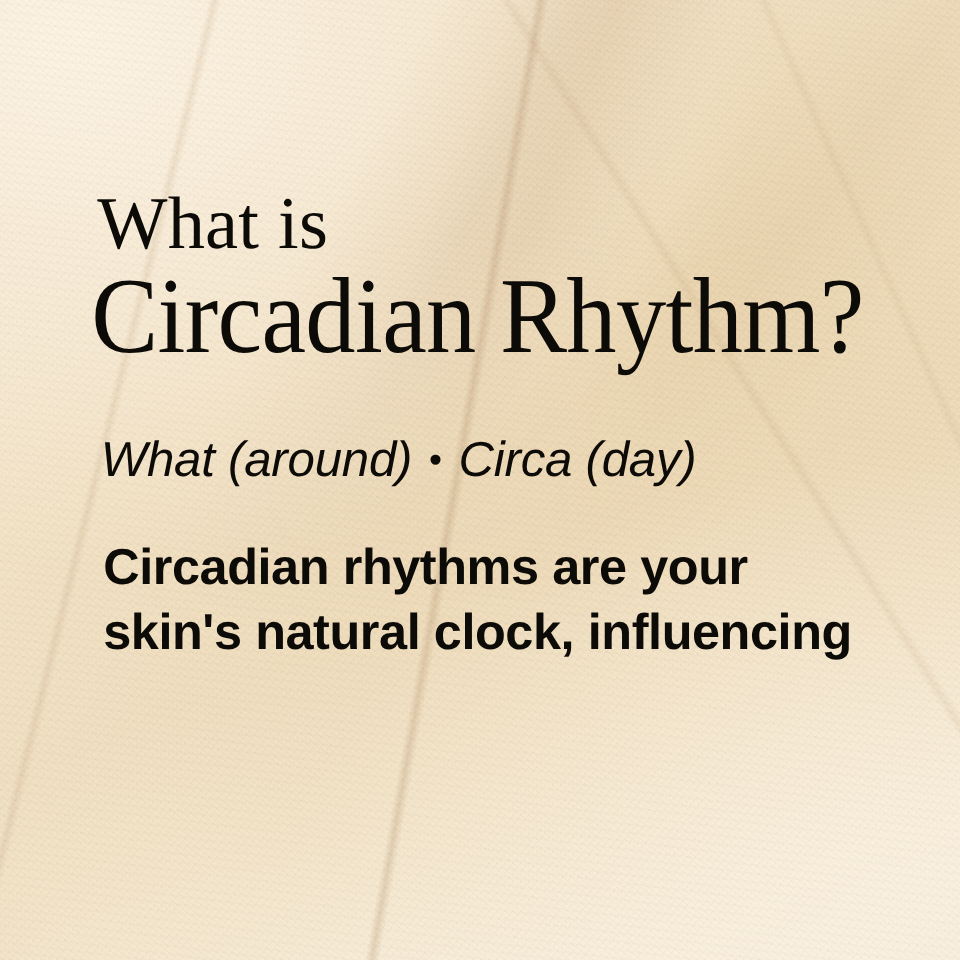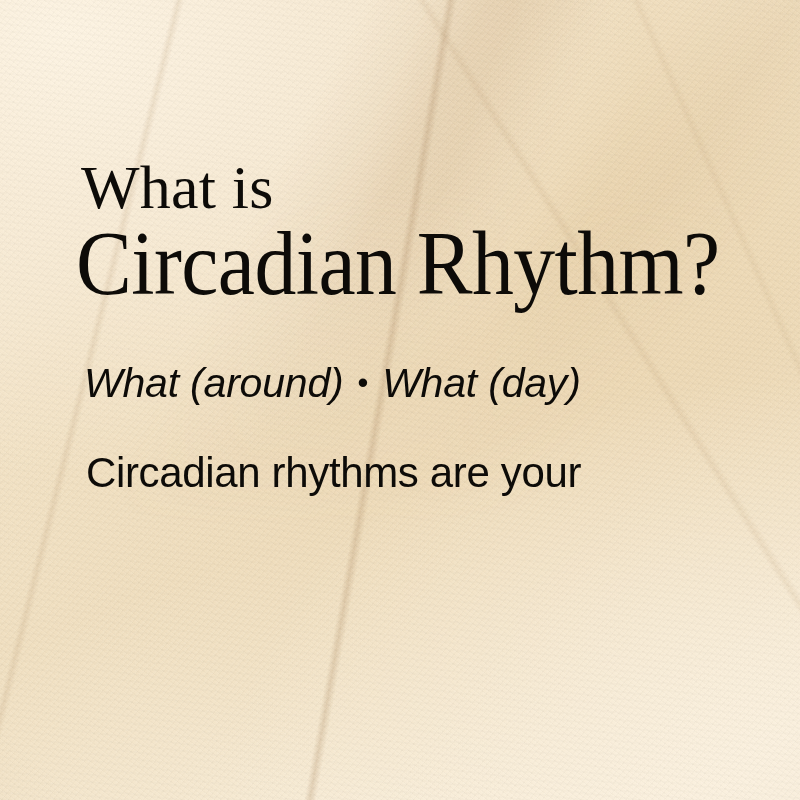--- a/index.html
+++ b/index.html
@@ -120,21 +120,21 @@
     font-style:normal;
     transform:translateY(-4px);
     padding:0 14px;
     font-size:31px;
   }
 
   .body-copy {
     font-family:"Liberation Sans", sans-serif;
     font-size:42px;
     line-height:54px;
-    font-weight:400;
+    font-weight:700;
     letter-spacing:-.35px;
     margin-top:36px;
     margin-left:10px;
     max-width:640px;
   }
   .body-copy .ln { display:block; white-space:nowrap; }
 </style>
 </head>
 <body>
 
@@ -146,21 +146,22 @@
   <div class="bg-layer bg-grain"></div>
   <div class="bg-layer bg-vignette"></div>
 
   <div id="content">
 
     <div class="eyebrow">What is</div>
 
     <div class="headline">Circadian Rhythm?</div>
 
     <div class="tagline">
-      <span>What (around)</span><span class="sep">•</span><span>What (day)</span>
+      <span>What (around)</span><span class="sep">•</span><span>Circa (day)</span>
     </div>
 
     <div class="body-copy">
       <span class="ln">Circadian rhythms are your</span>
+      <span class="ln">skin's natural clock, influencing</span>
     </div>
 
   </div>
 </div>
 
 </body></html>

